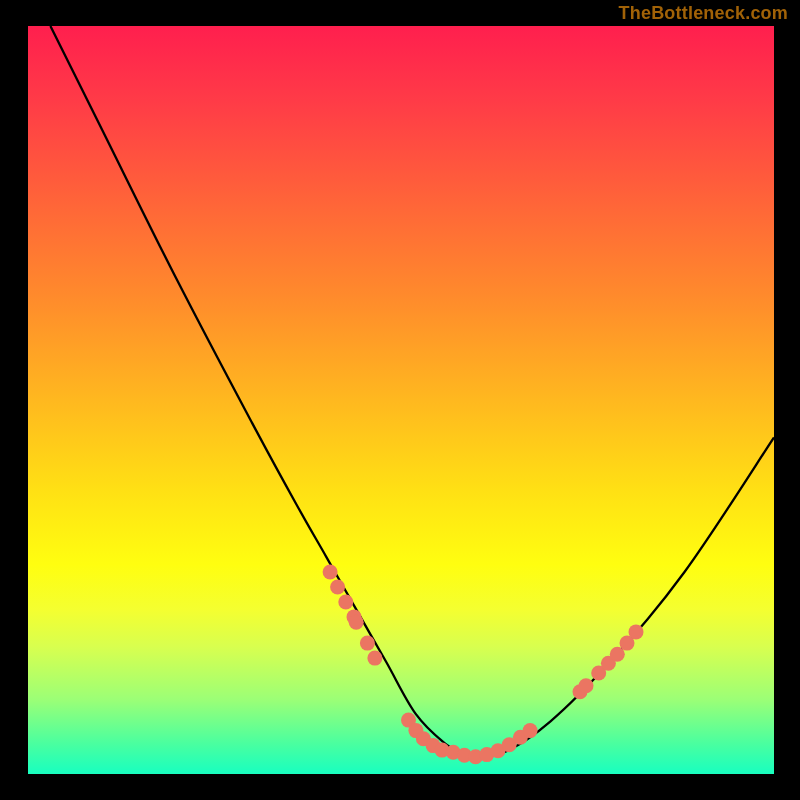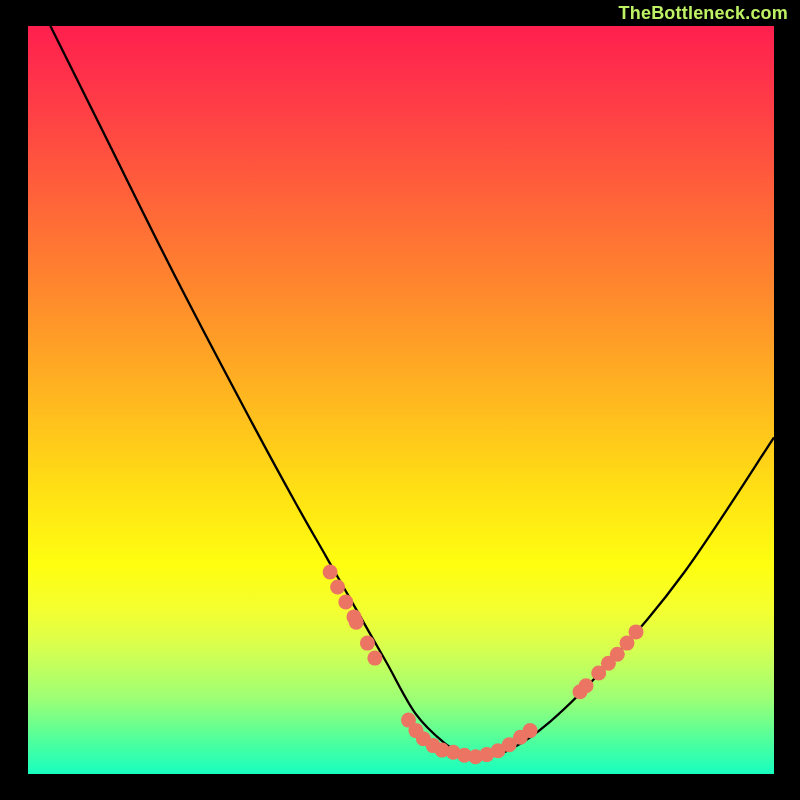--- a/index.html
+++ b/index.html
@@ -41,21 +41,21 @@
   svg.curve-layer {
     position: absolute;
     left: 0; top: 0;
     width: 746px;
     height: 748px;
   }
   .watermark {
     position: absolute;
     top: 3px;
     right: 12px;
-    color: #bef264;
+    color: #a16207;
     font-size: 18px;
     font-weight: 600;
     letter-spacing: 0.2px;
   }
 </style>
 </head>
 <body>
 
 <div class="watermark">TheBottleneck.com</div>
 

